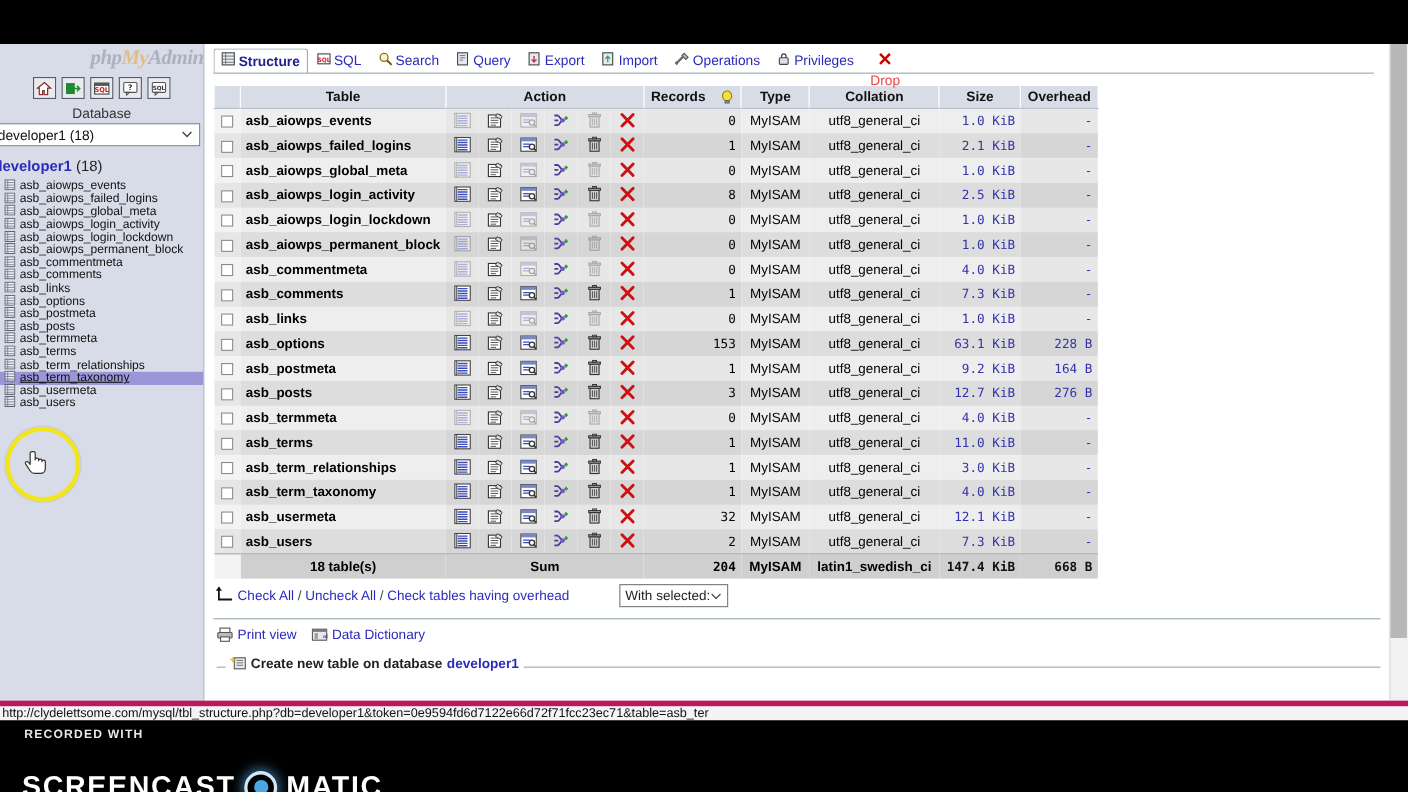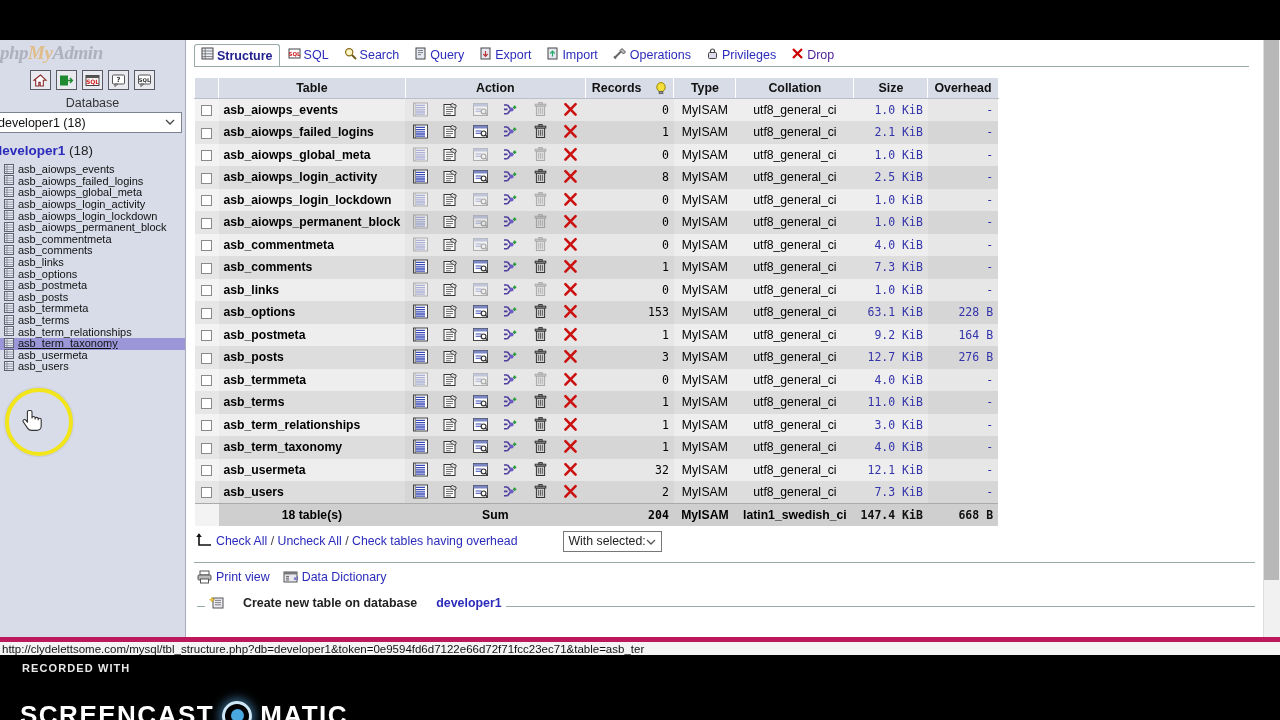--- a/index.html
+++ b/index.html
@@ -21,21 +21,21 @@
 
   
   .sidebar {
     position:absolute; left:0; top:0; width:186px; height:597px;
     background:#d8dce8;
     border-right:1px solid #aab;
     overflow:hidden;
   }
   .pma-logo {
     height:22px; margin-top:2px;
-    text-align:left;
+    text-align:right;
     font-family:"Liberation Serif", serif;
     font-size:19px; font-weight:bold; font-style:italic;
     color:#8a8f9c; letter-spacing:-.5px;
     opacity:.55;
     white-space:nowrap;
   }
   .pma-logo .hl { color:#e8a33d; }
   .navbtns { display:flex; justify-content:center; gap:5px; padding:6px 0 4px; }
   .navbtn {
     width:21px; height:20px; border:1px solid #5a5a66; background:#e9eaf0;
@@ -91,21 +91,21 @@
     border:1px solid transparent;
     cursor:pointer; position:relative; top:0;
     white-space:nowrap;
   }
   .tab.active {
     background:#fff; font-weight:bold; color:#22228e;
     border:1px solid #9aa; border-bottom:1px solid #fff;
     border-radius:3px 3px 0 0;
     align-items:flex-end;
   }
-  .tab.drop { color:#4c1d95; }
+  .tab.drop { color:#ef4444;flex-direction:column; }
   .tabs-rule { position:absolute; left:8px; right:14px; top:26px; height:1px; background:#9aa; }
 
   
   .tbl-wrap { margin:9px 0 0 8px; }
   table.structure { border-collapse:collapse; font-size:12.2px; }
   table.structure th {
     background:#d7dce6; color:#111; font-weight:bold;
     padding:3px 6px; border:1px solid #fff; border-bottom:1px solid #b9c0cc;
     text-align:center; font-size:12.4px;
     white-space:nowrap;
@@ -159,21 +159,21 @@
   .hr-main { margin:10px 8px 0 8px; height:1px; background:#9aa; }
 
   .linkrow { display:flex; align-items:center; gap:5px; margin:7px 0 0 11px; font-size:12.4px; }
   .linkrow a { color:#2b2bbb; text-decoration:none; cursor:pointer; display:inline-flex; align-items:center; gap:4px;}
 
   
   .fset {
     position:relative; margin:13px 8px 0 11px; height:20px;
   }
   .fset .legend {
-    position:absolute; left:8px; top:-1px; display:inline-flex; gap:19px;
+    position:absolute; left:8px; top:-1px; display:inline-flex; gap:4px;
     background:#fff; padding:0 4px; font-size:12.4px; color:#222; font-weight:bold;
     z-index:2;
   }
   .fset .legend a { color:#2b2bbb; text-decoration:none; cursor:pointer; }
   .fset .rule { position:absolute; left:0; right:0; top:9px; height:1px; background:#9aa; }
 
   
   .statusbar {
     position:absolute; left:0; top:637px; width:1280px; height:18px;
     background:#f4f4f4; border-top:5px solid #be185d;

